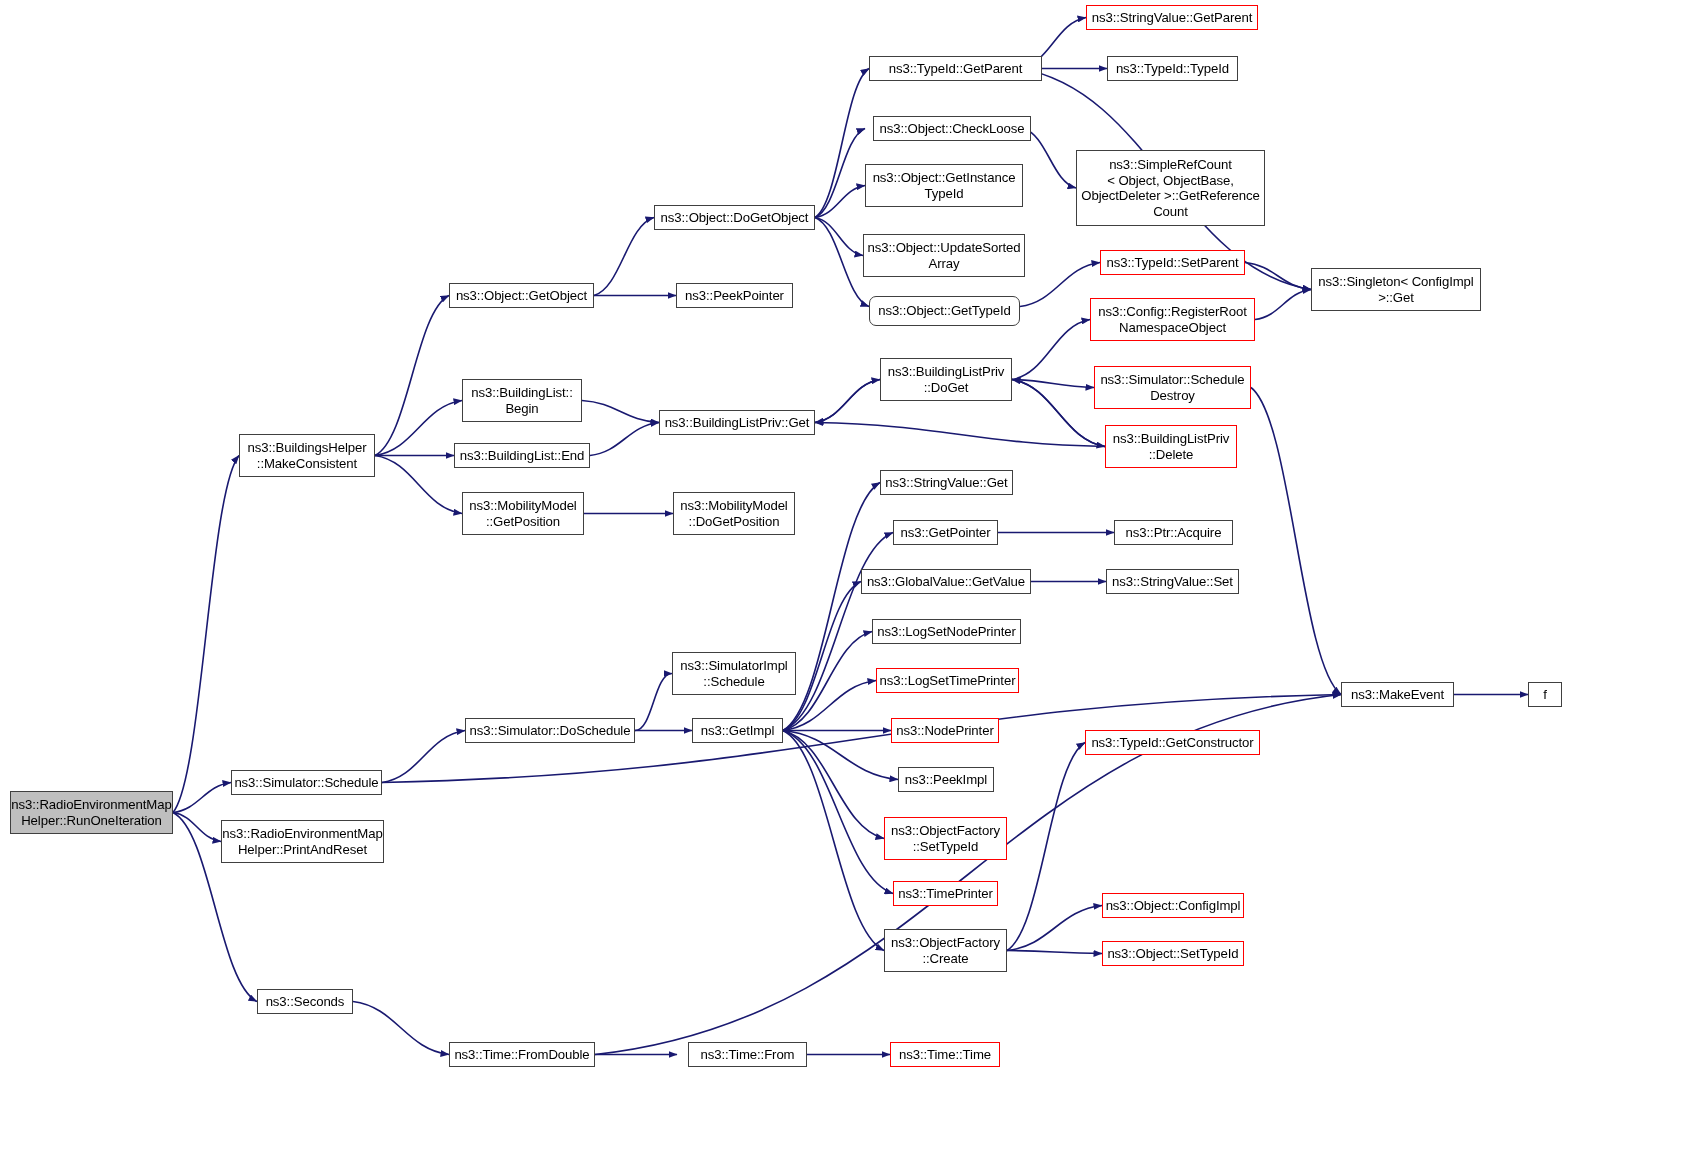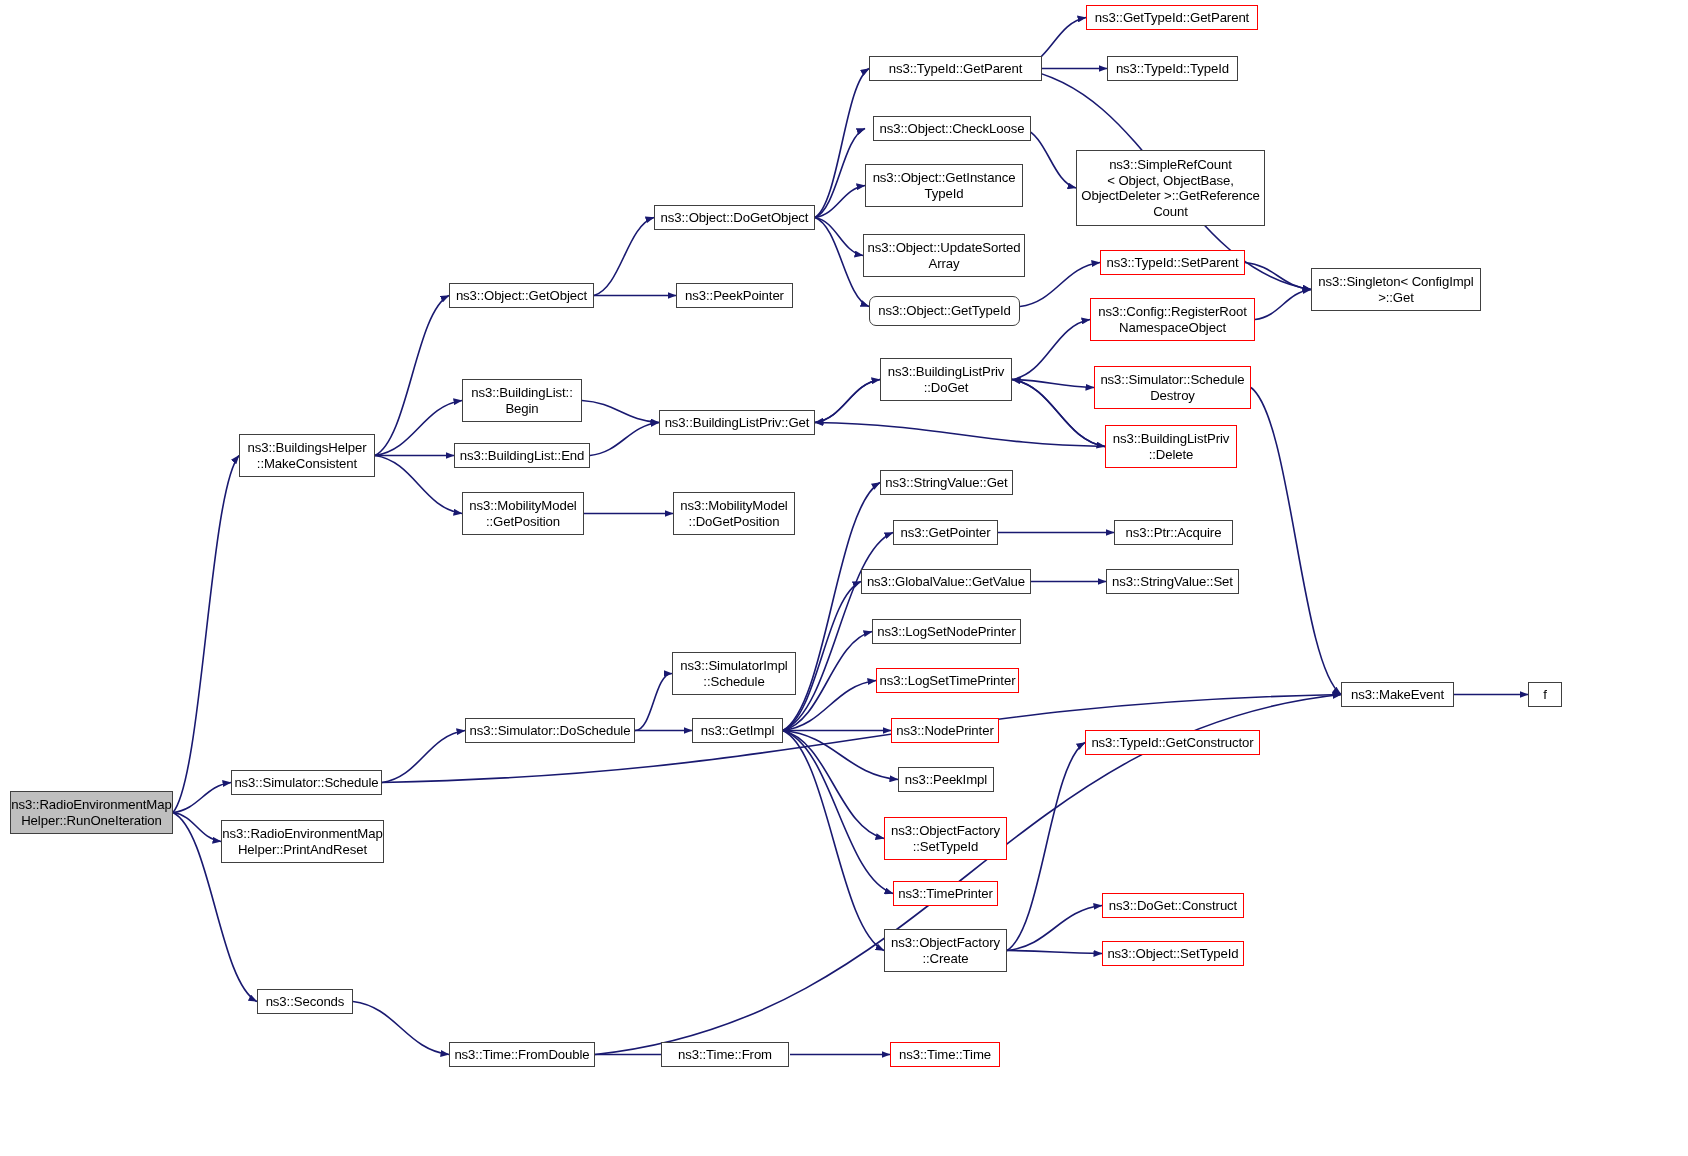--- a/index.html
+++ b/index.html
@@ -122,21 +122,21 @@
 ::DoGetPosition</div>
       <div class="node" style="left: 869px; top: 56px; width: 173px; height: 25px;">ns3::TypeId::GetParent</div>
       <div class="node" style="left: 865px; top: 116px; width: 158px; height: 25px; margin-left: 8px;">ns3::Object::CheckLoose</div>
       <div class="node" style="left: 865px; top: 164px; width: 158px; height: 43px;">ns3::Object::GetInstance
 TypeId</div>
       <div class="node" style="left: 863px; top: 234px; width: 162px; height: 43px;">ns3::Object::UpdateSorted
 Array</div>
       <div class="node" style="left: 869px; top: 296px; width: 151px; height: 30px; border-radius: 7px;">ns3::Object::GetTypeId</div>
       <div class="node" style="left: 880px; top: 358px; width: 132px; height: 43px;">ns3::BuildingListPriv
 ::DoGet</div>
-      <div class="node red" style="left: 1086px; top: 5px; width: 172px; height: 25px;">ns3::GetTypeId::GetParent</div>
+      <div class="node red" style="left: 1086px; top: 5px; width: 172px; height: 25px;">ns3::StringValue::GetParent</div>
       <div class="node" style="left: 1107px; top: 56px; width: 131px; height: 25px;">ns3::TypeId::TypeId</div>
       <div class="node" style="left: 1076px; top: 150px; width: 189px; height: 76px;">ns3::SimpleRefCount
 &lt; Object, ObjectBase,
 ObjectDeleter &gt;::GetReference
 Count</div>
       <div class="node red" style="left: 1100px; top: 250px; width: 145px; height: 25px;">ns3::TypeId::SetParent</div>
       <div class="node red" style="left: 1090px; top: 298px; width: 165px; height: 43px;">ns3::Config::RegisterRoot
 NamespaceObject</div>
       <div class="node red" style="left: 1094px; top: 366px; width: 157px; height: 43px;">ns3::Simulator::Schedule
 Destroy</div>
@@ -156,21 +156,21 @@
       <div class="node red" style="left: 893px; top: 881px; width: 105px; height: 25px;">ns3::TimePrinter</div>
       <div class="node" style="left: 884px; top: 929px; width: 123px; height: 43px;">ns3::ObjectFactory
 ::Create</div>
       <div class="node" style="left: 672px; top: 652px; width: 124px; height: 43px;">ns3::SimulatorImpl
 ::Schedule</div>
       <div class="node" style="left: 465px; top: 718px; width: 170px; height: 25px;">ns3::Simulator::DoSchedule</div>
       <div class="node" style="left: 692px; top: 718px; width: 91px; height: 25px;">ns3::GetImpl</div>
       <div class="node" style="left: 1114px; top: 520px; width: 119px; height: 25px;">ns3::Ptr::Acquire</div>
       <div class="node" style="left: 1106px; top: 569px; width: 133px; height: 25px;">ns3::StringValue::Set</div>
       <div class="node red" style="left: 1085px; top: 730px; width: 175px; height: 25px;">ns3::TypeId::GetConstructor</div>
-      <div class="node red" style="left: 1102px; top: 893px; width: 142px; height: 25px;">ns3::DoGet::Construct</div>
+      <div class="node red" style="left: 1102px; top: 893px; width: 142px; height: 25px;">ns3::Object::ConfigImpl</div>
       <div class="node red" style="left: 1102px; top: 941px; width: 142px; height: 25px;">ns3::Object::SetTypeId</div>
       <div class="node" style="left: 1341px; top: 682px; width: 113px; height: 25px;">ns3::MakeEvent</div>
       <div class="node" style="left: 1528px; top: 682px; width: 34px; height: 25px;">f</div>
       <div class="node" style="left: 449px; top: 1042px; width: 146px; height: 25px;">ns3::Time::FromDouble</div>
-      <div class="node" style="left: 661px; top: 1042px; width: 128px; height: 25px;">ns3::Time::From</div>
+      <div class="node" style="left: 688px; top: 1042px; width: 119px; height: 25px;">ns3::Time::From</div>
       <div class="node red" style="left: 890px; top: 1042px; width: 110px; height: 25px;">ns3::Time::Time</div>
     </div>
 </div>
 
 </body></html>

